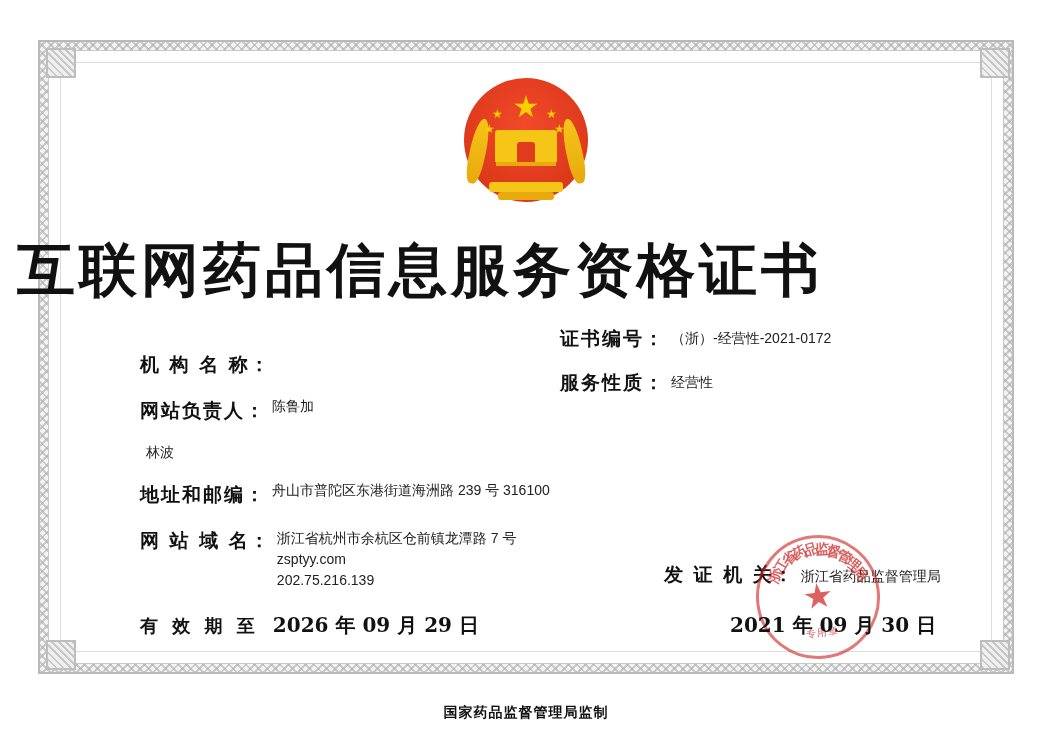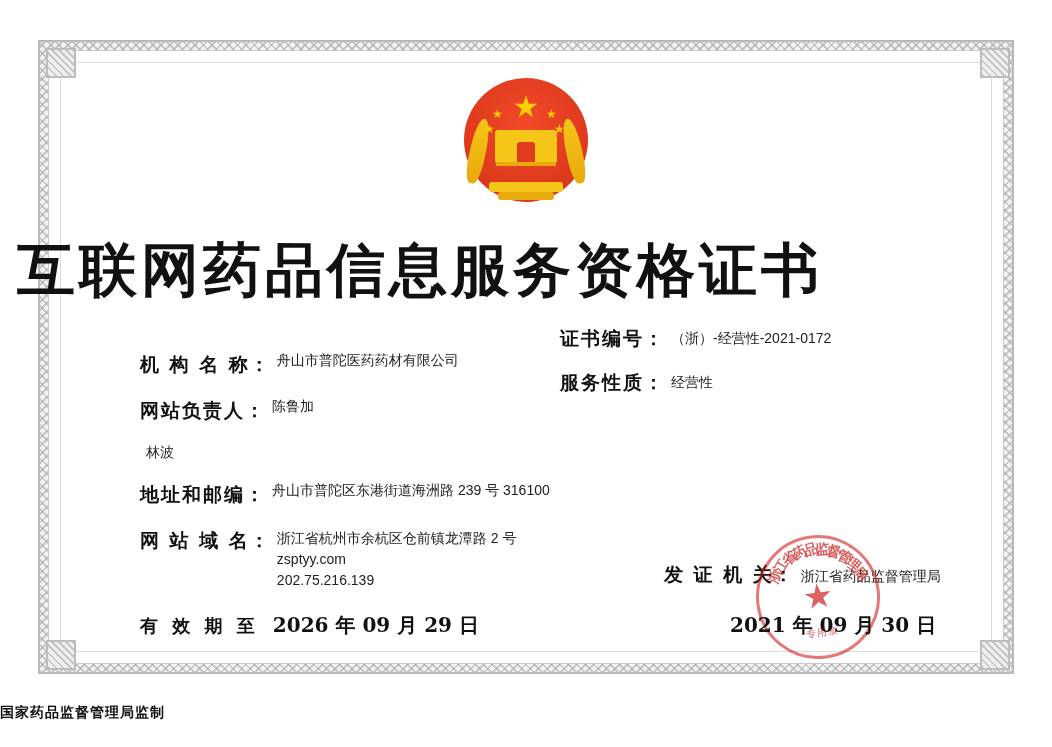--- a/index.html
+++ b/index.html
@@ -352,21 +352,21 @@
     font-weight: bold;
     color: #111;
     white-space: nowrap;
   }
 
   .footer {
     position: absolute;
     left: 0;
     top: 704px;
     width: 1052px;
-    text-align: left;
+    text-align: center;
     font-family: "DejaVu Serif", "Liberation Serif", serif;
     font-size: 14px;
     font-weight: bold;
     letter-spacing: 1px;
     color: #111;
   }
 </style>
 </head>
 <body>
 
@@ -405,37 +405,36 @@
     </div>
     <div class="rh-row">
       <span class="rh-label">服务性质：</span>
       <span class="rh-value">经营性</span>
     </div>
   </div>
 
   <div class="fields">
     <div class="field-row">
       <span class="f-label">机 构 名 称：</span>
-      <span class="f-value">舟山市普陀医药药材有限公司</span>
     </div>
     <div class="field-row">
       <span class="f-label">网站负责人：</span>
       <span class="f-value">陈鲁加</span>
     </div>
     <div class="field-row">
       <span class="f-value">林波</span>
     </div>
     <div class="field-row">
       <span class="f-label">地址和邮编：</span>
       <span class="f-value">舟山市普陀区东港街道海洲路 239 号  316100</span>
     </div>
     <div class="field-row">
       <span class="f-label">网 站 域 名：</span>
       <span class="f-value-multi">
-        <div>浙江省杭州市余杭区仓前镇龙潭路 2 号</div>
+        <div>浙江省杭州市余杭区仓前镇龙潭路 7 号</div>
         <div>zsptyy.com</div>
         <div>202.75.216.139</div>
       </span>
     </div>
   </div>
 
   <div class="issuer">
     <span class="i-label">发 证 机 关：</span>
     <span class="i-value">浙江省药品监督管理局</span>
   </div>

